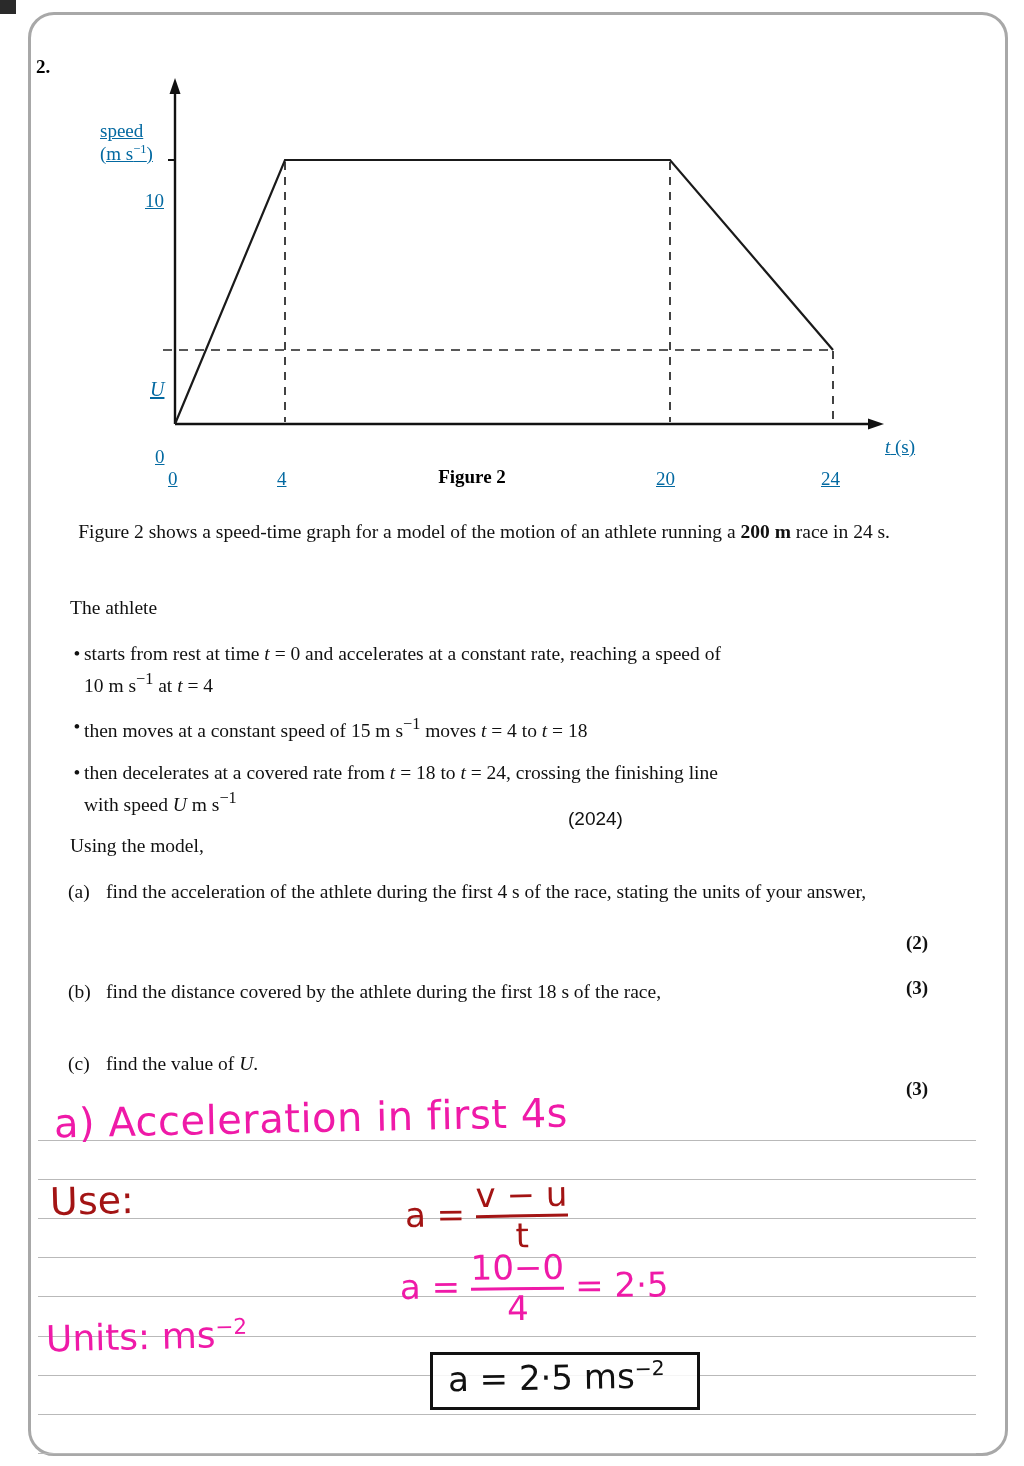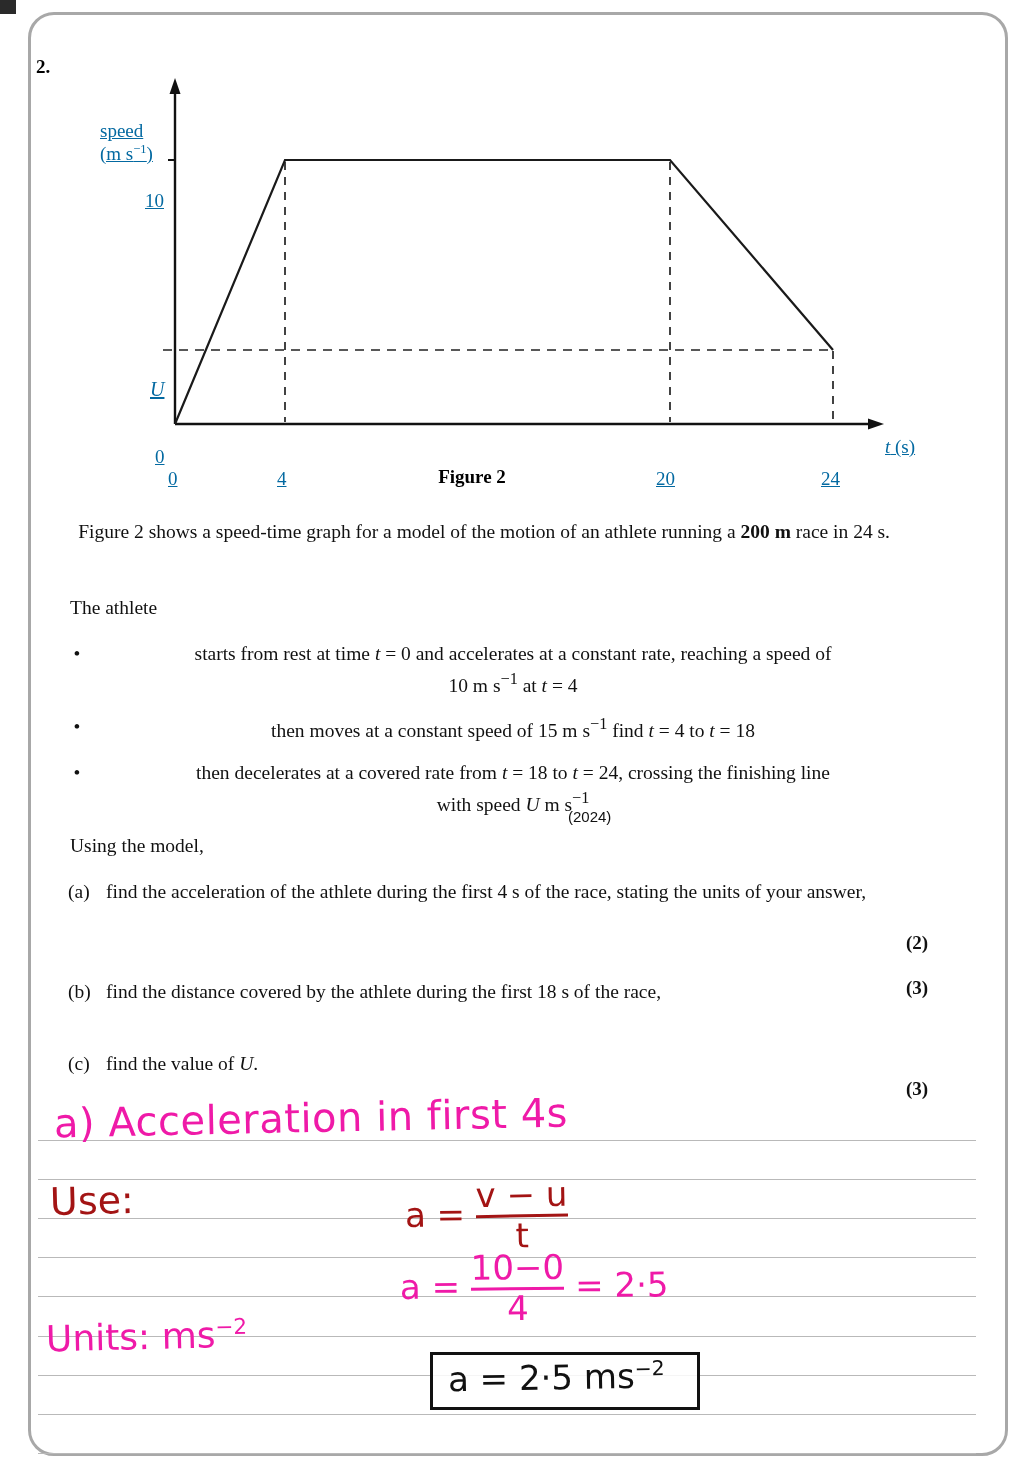--- a/index.html
+++ b/index.html
@@ -110,33 +110,32 @@
     line-height: 1.45;
   }
   .bullet-dot {
     position: absolute;
     left: 0px; top: 0px;
     width: 14px;
     text-align: center;
   }
   .bullet-txt {
     display: block;
-    margin-left: 38px;
+    margin-left: 14px;
     width: 810px;
-    text-align: center;
   }
   #bullet-1 { left: 70px; top: 640px; }
   #bullet-2 { left: 70px; top: 713px; }
   #bullet-3 { left: 70px; top: 759px; }
 
   #exam-year {
     position: absolute;
     left: 568px; top: 808px;
     font-family: "Liberation Sans", sans-serif;
-    font-size: 15px;
+    font-size: 19px;
     color: #111;
   }
 
   #para-using { left: 70px; top: 832px; }
 
   .part-row {
     position: absolute;
     font-size: 19.5px;
     color: #111;
     line-height: 1.42;
@@ -296,21 +295,21 @@
     <span class="bullet-dot">•</span>
     <span class="bullet-txt">
       <span>starts from rest at time </span><span class="ital">t</span><span> = 0  and accelerates at a constant rate, reaching a speed of</span><br>
       <span>10 m s</span><sup>−1</sup><span> at </span><span class="ital">t</span><span> = 4</span>
     </span>
   </div>
 
   <div class="bullet-row" id="bullet-2">
     <span class="bullet-dot">•</span>
     <span class="bullet-txt">
-      <span>then moves at a constant speed of 15 m s</span><sup>−1</sup><span> find </span><span class="ital">t</span><span> = 4  to </span><span class="ital">t</span><span> = 18</span>
+      <span>then moves at a constant speed of 15 m s</span><sup>−1</sup><span> moves </span><span class="ital">t</span><span> = 4  to </span><span class="ital">t</span><span> = 18</span>
     </span>
   </div>
 
   <div class="bullet-row" id="bullet-3">
     <span class="bullet-dot">•</span>
     <span class="bullet-txt">
       <span>then decelerates at a covered rate from </span><span class="ital">t</span><span> = 18  to </span><span class="ital">t</span><span> = 24, crossing the finishing line</span><br>
       <span>with speed </span><span class="ital">U</span><span> m s</span><sup>−1</sup>
     </span>
   </div>

